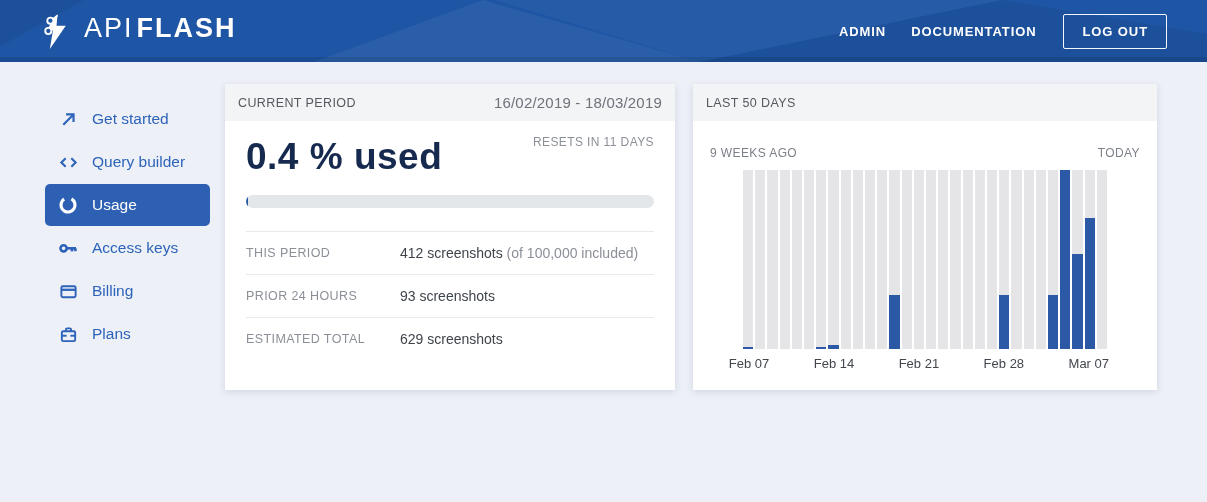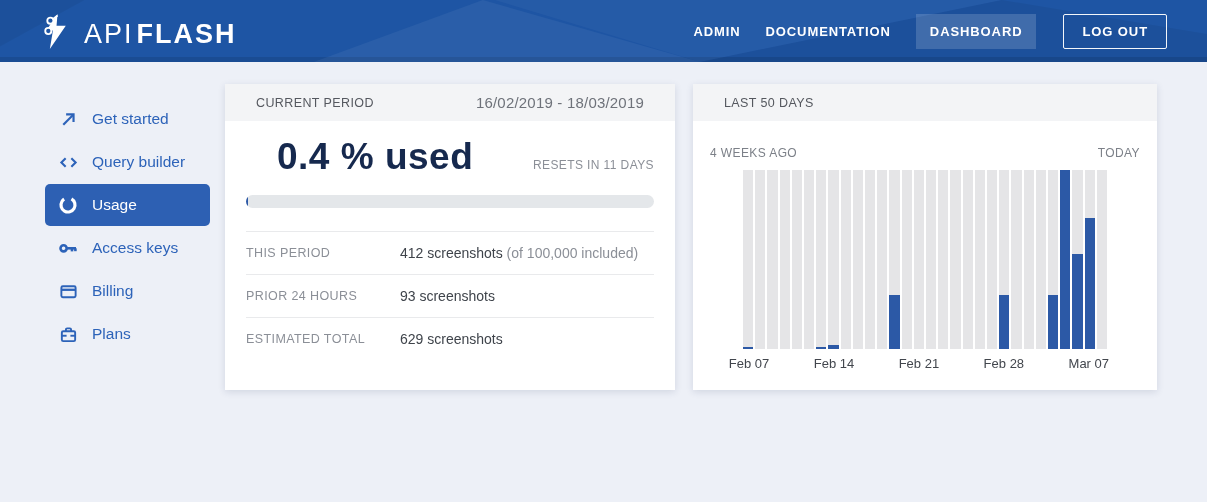--- a/index.html
+++ b/index.html
@@ -16,21 +16,21 @@
     position:relative; height:62px; background:#1e55a4;
     display:flex; align-items:center; padding:0 40px 0 42px;
     box-shadow: inset 0 -5px 0 rgba(0,0,0,0.10);
     overflow:hidden; z-index:2;
   }
   .nav-shape { position:absolute; inset:0; pointer-events:none; }
   .ns1 { background:rgba(255,255,255,0.055); clip-path:polygon(26% 100%, 40% 0, 58% 100%); }
   .ns2 { background:rgba(255,255,255,0.035); clip-path:polygon(41% 0, 58% 100%, 83% 0); }
   .ns3 { background:rgba(0,0,0,0.055); clip-path:polygon(83% 0, 100% 55%, 100% 100%, 58% 100%); }
   .ns4 { background:rgba(0,0,0,0.05); clip-path:polygon(0 0, 7% 0, 0 75%); }
-  .brand { position:relative; display:flex; align-items:flex-end; gap:15px; cursor:pointer; }
+  .brand { position:relative; display:flex; align-items:flex-start; gap:15px; cursor:pointer; }
   .brand svg { display:block; }
   .brand-text { color:#fff; font-size:27px; letter-spacing:2px; }
   .brand-text .w1 { font-weight:normal; }
   .brand-text .w2 { font-weight:bold; margin-left:3px; }
   .nav-links { position:relative; margin-left:auto; display:flex; align-items:center; gap:25px; }
   .nav-link {
     color:#fff; font-size:13px; font-weight:bold; letter-spacing:0.9px;
     text-decoration:none; cursor:pointer; background:none; border:none;
     font-family:"Liberation Sans", sans-serif;
   }
@@ -49,27 +49,27 @@
   .side-icon svg { display:block; }
 
   
   .main { position:absolute; left:225px; top:84px; right:50px; display:flex; gap:18px; }
   .card { background:#fff; height:306px; box-shadow:0 2px 7px rgba(40,60,100,0.14); }
   .card-usage { width:450px; flex:none; }
   .card-chart { flex:1; }
   .card-header {
     height:37px; background:#f3f4f6;
     display:flex; justify-content:space-between; align-items:center;
-    padding:0 31px; font-size:12.5px; color:#55585f; letter-spacing:0.4px;
+    padding:0 13px; font-size:12.5px; color:#55585f; letter-spacing:0.4px;
   }
   .card-header .hdr-right { color:#6e727a; font-size:15px; letter-spacing:0.2px; }
 
   
   .usage-body { padding:0 21px; }
-  .headline-row { display:flex; justify-content:space-between; align-items:flex-end; margin-top:14px;margin-left:31px; }
+  .headline-row { display:flex; justify-content:space-between; margin-top:14px; }
   .headline { font-size:37px; font-weight:bold; color:#16294e; letter-spacing:0.5px; line-height:1.2; }
   .resets { font-size:12px; color:#8b8f97; letter-spacing:0.4px; margin-bottom:7px; }
   .progress { margin-top:16px; height:13px; background:#e4e7ea; border-radius:7px; overflow:hidden; }
   .progress-fill { height:100%; background:#2c59a6; border-radius:7px; }
   .usage-rows { margin-top:23px; }
   .u-row { display:flex; align-items:center; border-top:1px solid #e9eaec; padding:13px 0; }
   .u-label { width:154px; flex:none; font-size:12.5px; color:#8b8f97; letter-spacing:0.4px; }
   .u-value { font-size:14px; color:#3f444b; }
   .u-note { color:#8b8f97; }
 
@@ -102,21 +102,20 @@
         <circle cx="6" cy="17.5" r="3" fill="#1e55a4" stroke="#ffffff" stroke-width="1.8"></circle>
         <path d="M8.6 16 L12.5 13.5" stroke="#ffffff" stroke-width="1.8" fill="none"></path>
       </svg>
     </span>
     <span class="brand-text"><span class="w1">API</span><span class="w2">FLASH</span></span>
   </div>
 
   <div class="nav-links">
       <a class="nav-link">ADMIN</a>
       <a class="nav-link">DOCUMENTATION</a>
-      <a class="nav-link active">DASHBOARD</a>
       <button class="nav-link nav-btn">LOG OUT</button>
     </div>
 </nav>
 
 <aside class="sidebar">
   <div>
       <div class="side-item">
         <span class="side-icon">
           <svg width="19" height="19" viewBox="0 0 20 20" fill="none" stroke="currentColor" stroke-width="2.3">
             <path d="M4.5 15.5 L15 5"></path>
@@ -206,21 +205,21 @@
           </div>
         </div>
     </div>
   </section>
 
   <section class="card card-chart">
     <div class="card-header">
       <span>LAST 50 DAYS</span>
     </div>
     <div class="range-row">
-      <span>4 WEEKS AGO</span>
+      <span>9 WEEKS AGO</span>
       <span>TODAY</span>
     </div>
     <div class="plot">
         <div class="chart-col">
           <div class="chart-bar" style="height: 1%;"></div>
         </div>
         <div class="chart-col">
           <div class="chart-bar" style="height: 0%;"></div>
         </div>
         <div class="chart-col">

